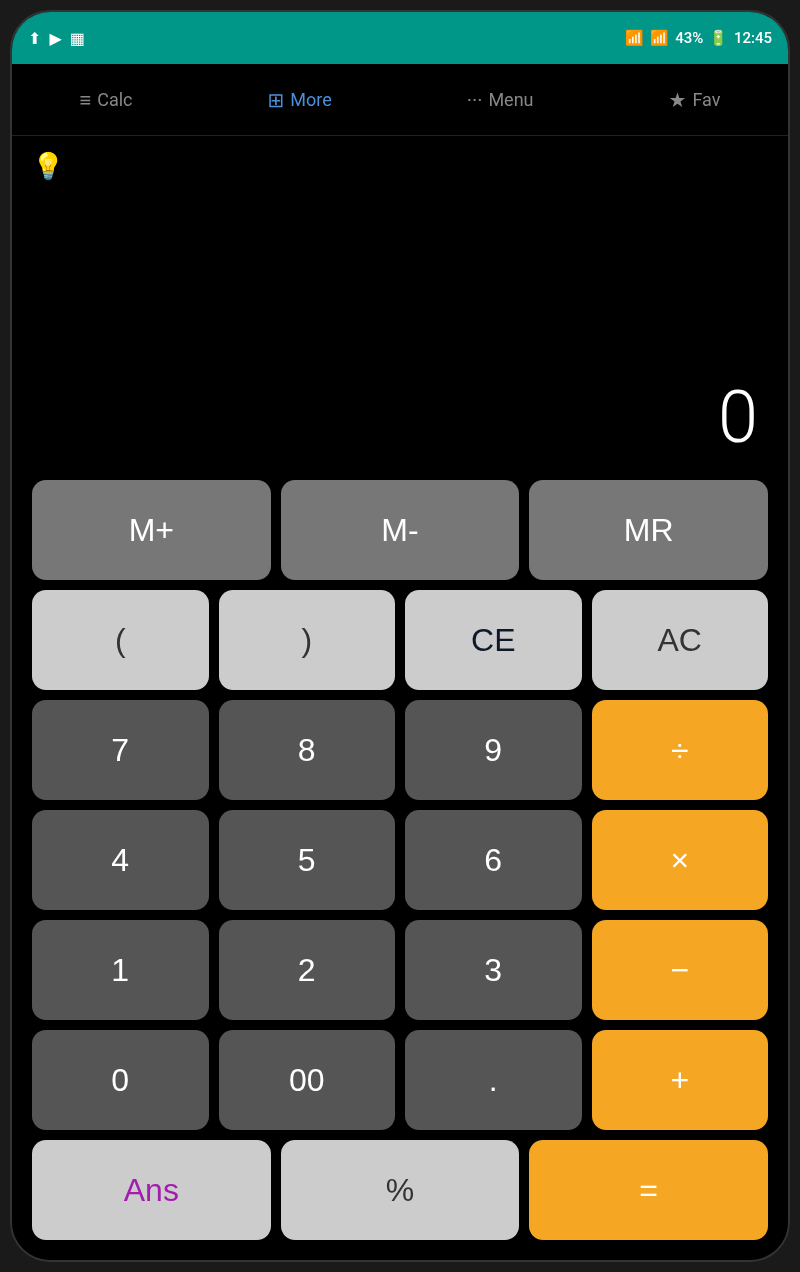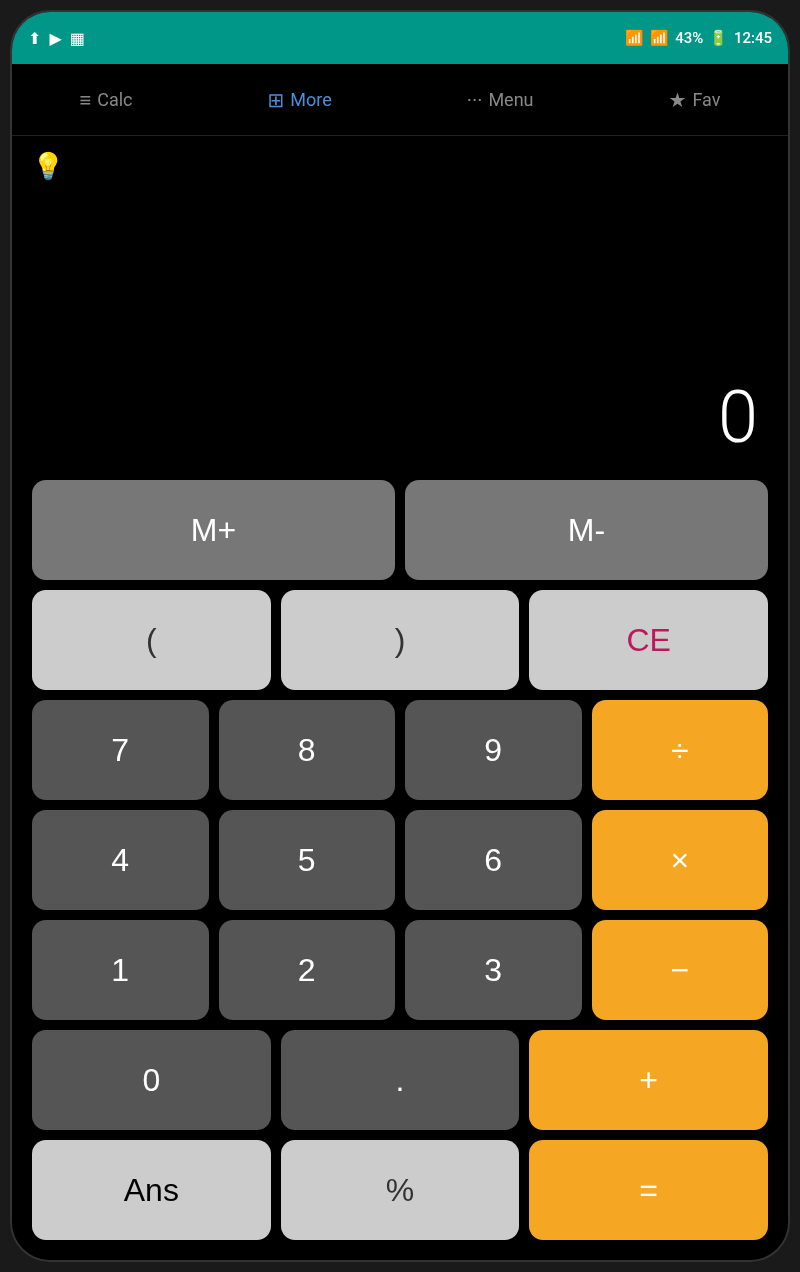--- a/index.html
+++ b/index.html
@@ -197,26 +197,28 @@
 
     <div class="display">
       <span class="display-value">0</span>
     </div>
 
     <div class="button-grid">
 
       <div class="button-row">
         <button class="btn btn-mem">M+</button>
         <button class="btn btn-mem">M-</button>
+        <button class="btn btn-mem">MR</button>
       </div>
 
       <div class="button-row">
         <button class="btn btn-light" style="color:#333">(</button>
         <button class="btn btn-light" style="color:#333">)</button>
-        <button class="btn btn-light" style="color:#be185d">CE</button>
+        <button class="btn btn-light" style="color:#0f172a">CE</button>
+        <button class="btn btn-light" style="color:#333">AC</button>
       </div>
 
       <div class="button-row">
         <button class="btn btn-dark">7</button>
         <button class="btn btn-dark">8</button>
         <button class="btn btn-dark">9</button>
         <button class="btn btn-orange">÷</button>
       </div>
 
       <div class="button-row">
@@ -228,25 +230,26 @@
 
       <div class="button-row">
         <button class="btn btn-dark">1</button>
         <button class="btn btn-dark">2</button>
         <button class="btn btn-dark">3</button>
         <button class="btn btn-orange">−</button>
       </div>
 
       <div class="button-row">
         <button class="btn btn-dark">0</button>
+        <button class="btn btn-dark">00</button>
         <button class="btn btn-dark">.</button>
         <button class="btn btn-orange">+</button>
       </div>
 
       <div class="button-row">
-        <button class="btn btn-light" style="color:#000000">Ans</button>
+        <button class="btn btn-light" style="color:#a21caf">Ans</button>
         <button class="btn btn-light" style="color:#333">%</button>
         <button class="btn btn-orange">=</button>
       </div>
 
     </div>
   </div>
 </div>
 
 </body></html>

